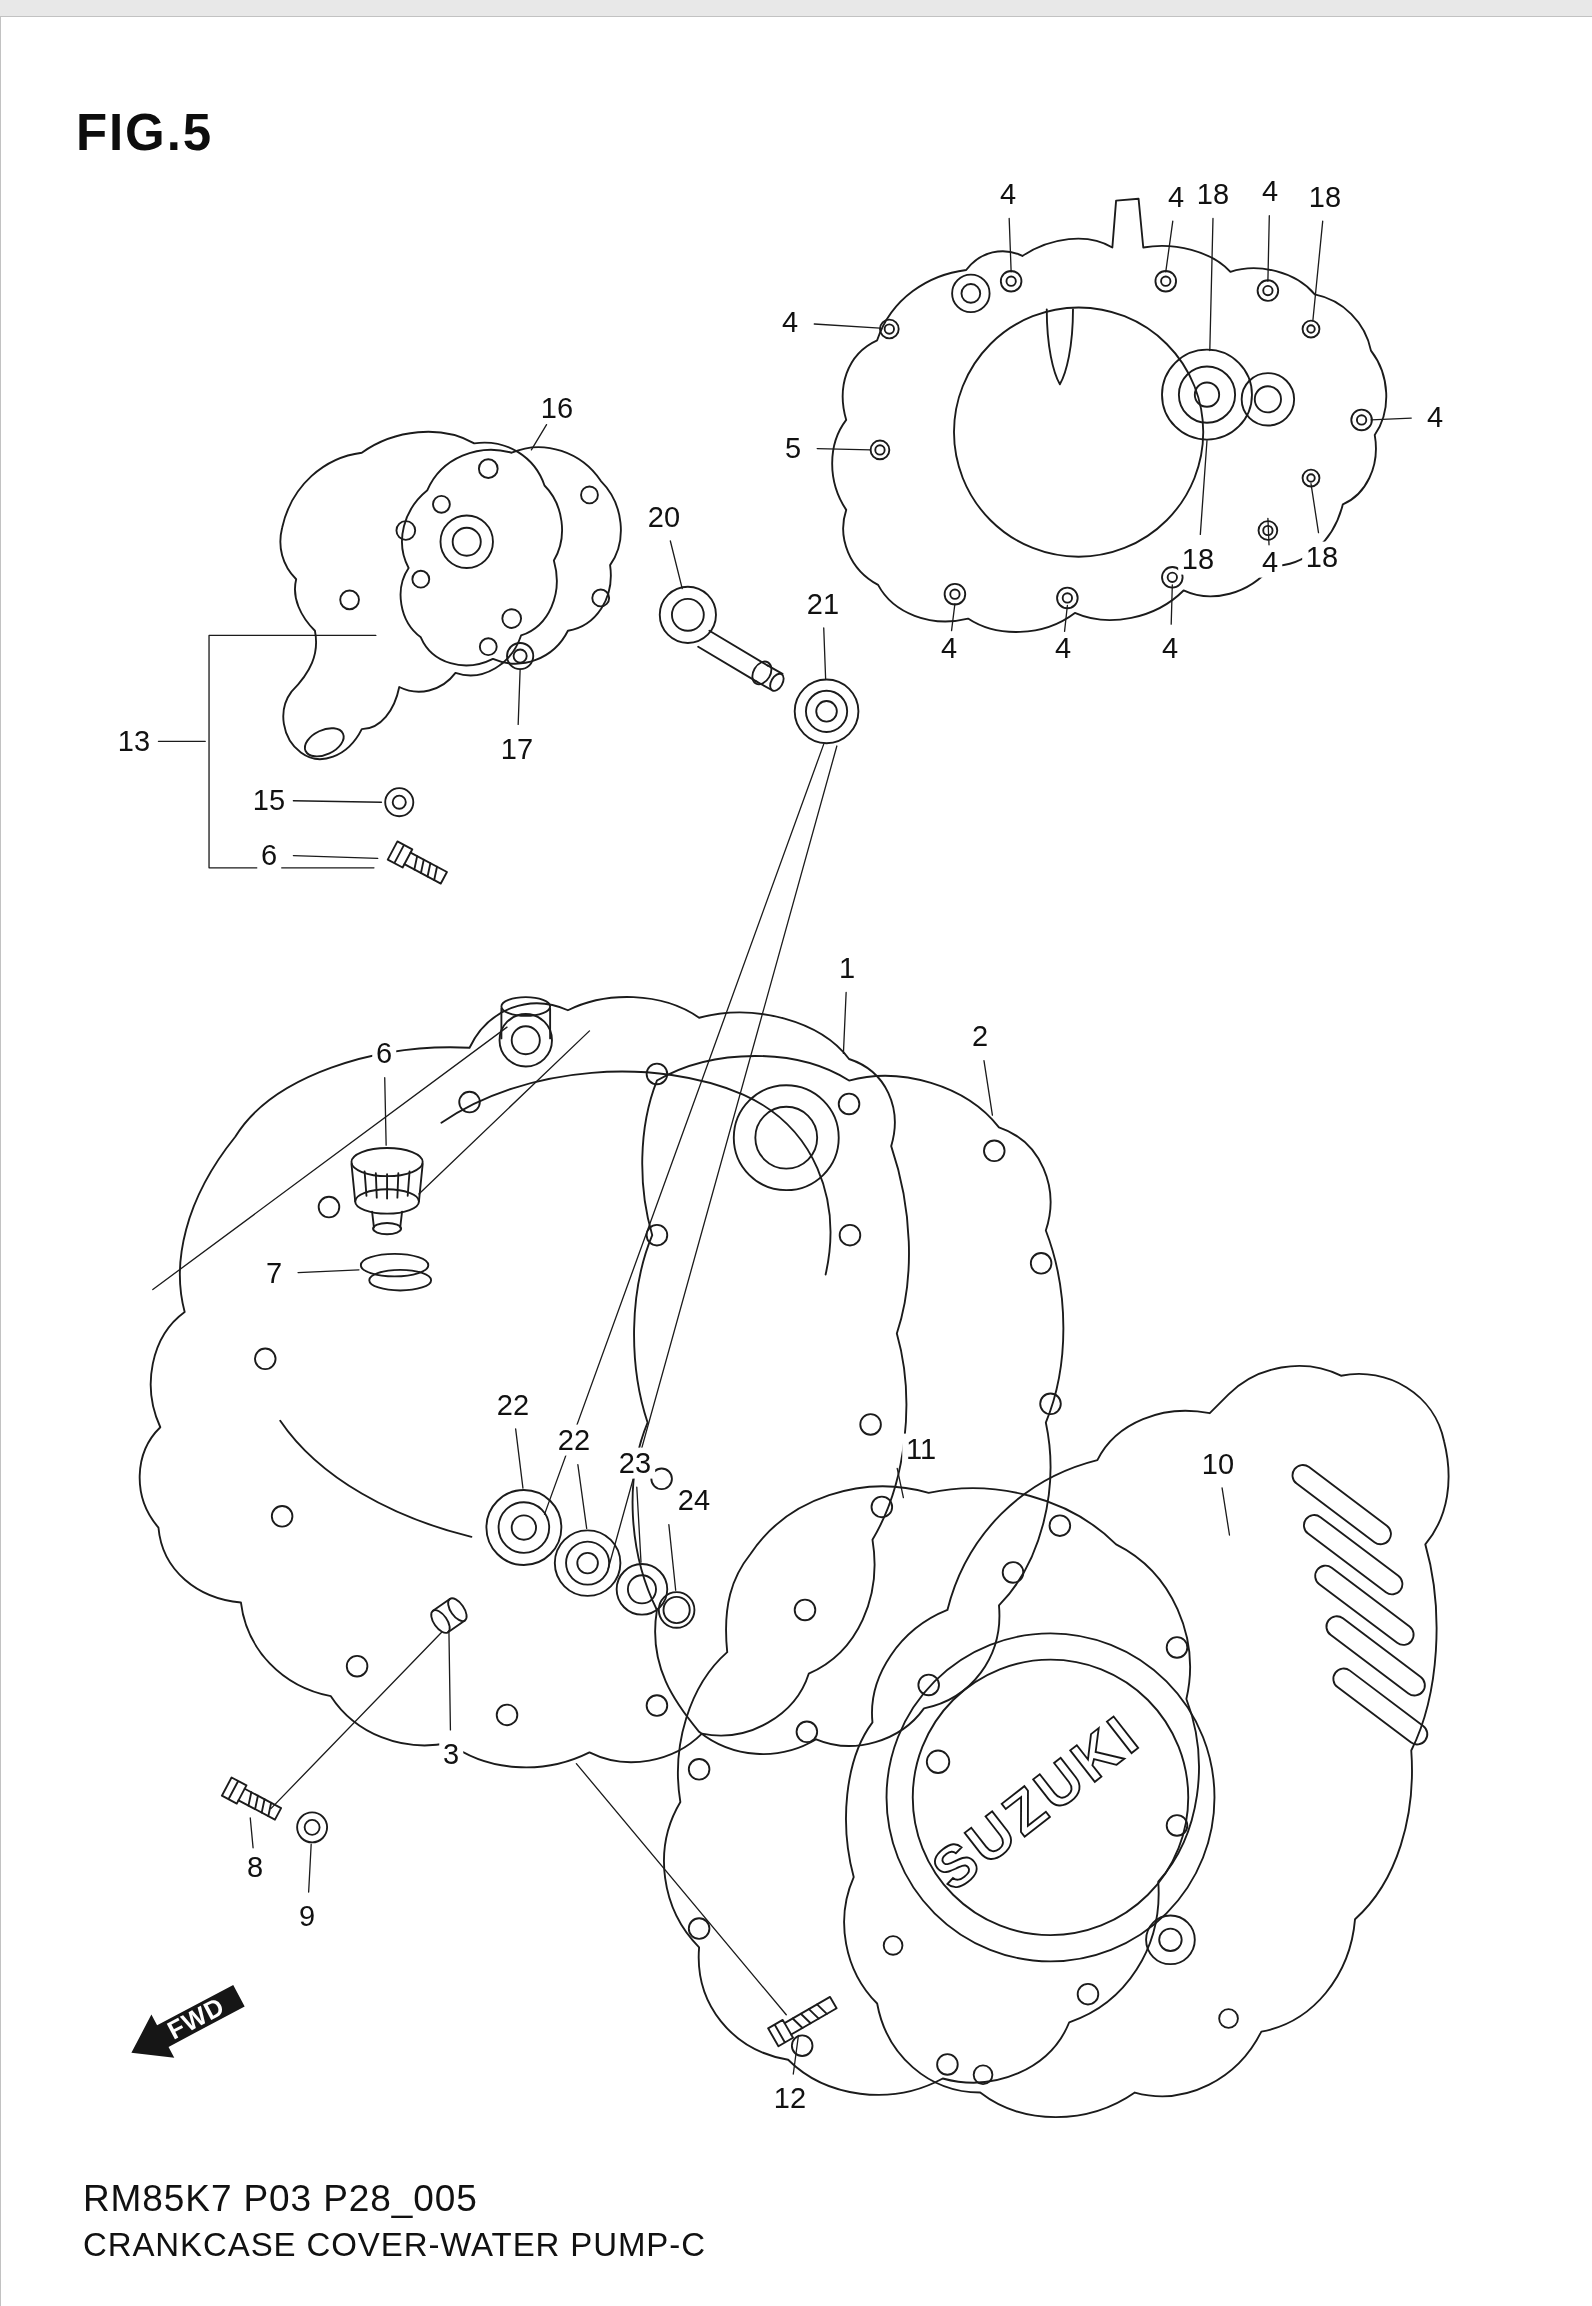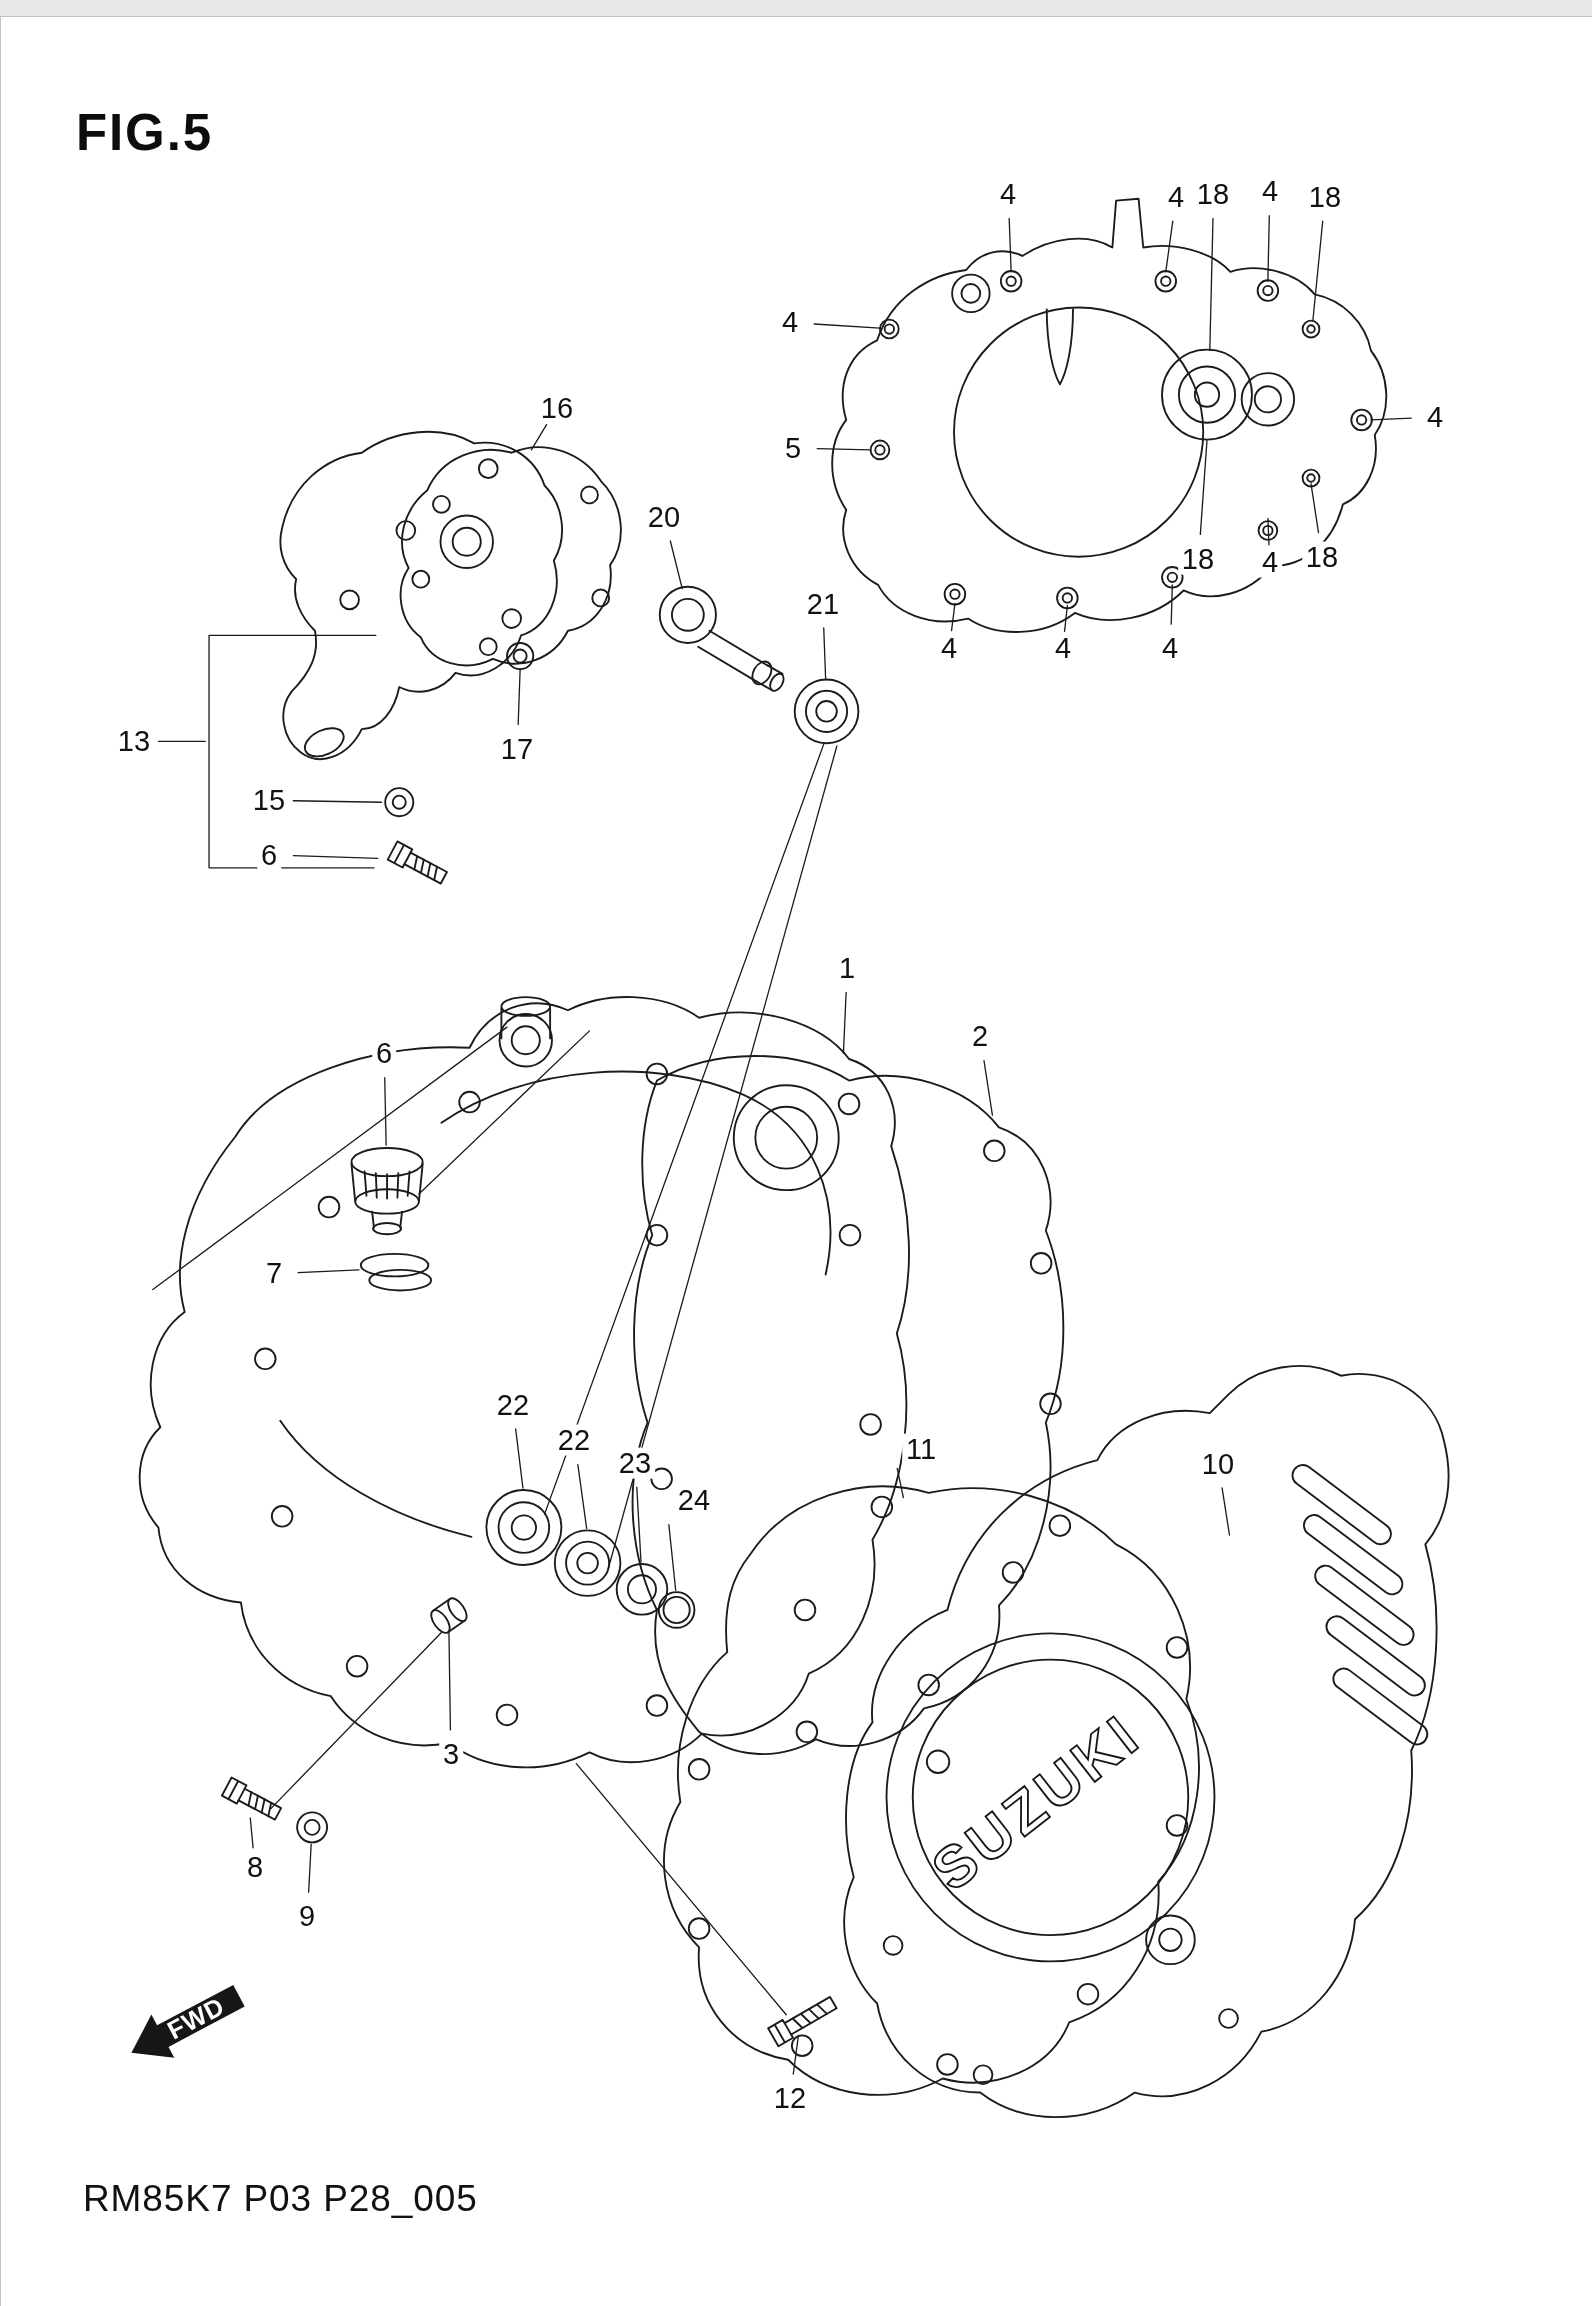--- a/index.html
+++ b/index.html
@@ -354,15 +354,16 @@
       <span class="callout" style="left: 693px; top: 1483px;">24</span>
       <span class="callout" style="left: 920px; top: 1432px;">11</span>
       <span class="callout" style="left: 1217px; top: 1447px;">10</span>
       <span class="callout" style="left: 450px; top: 1737px;">3</span>
       <span class="callout" style="left: 254px; top: 1850px;">8</span>
       <span class="callout" style="left: 306px; top: 1899px;">9</span>
       <span class="callout" style="left: 789px; top: 2081px;">12</span>
     </div>
 
   <div class="footer footer-code" style="position:absolute; top:2161px;">RM85K7 P03 P28_005</div>
+  <div class="footer footer-title" style="position:absolute; top:2209px;">CRANKCASE COVER-WATER PUMP-C</div>
 
 </div>
 
 
 </body></html>

